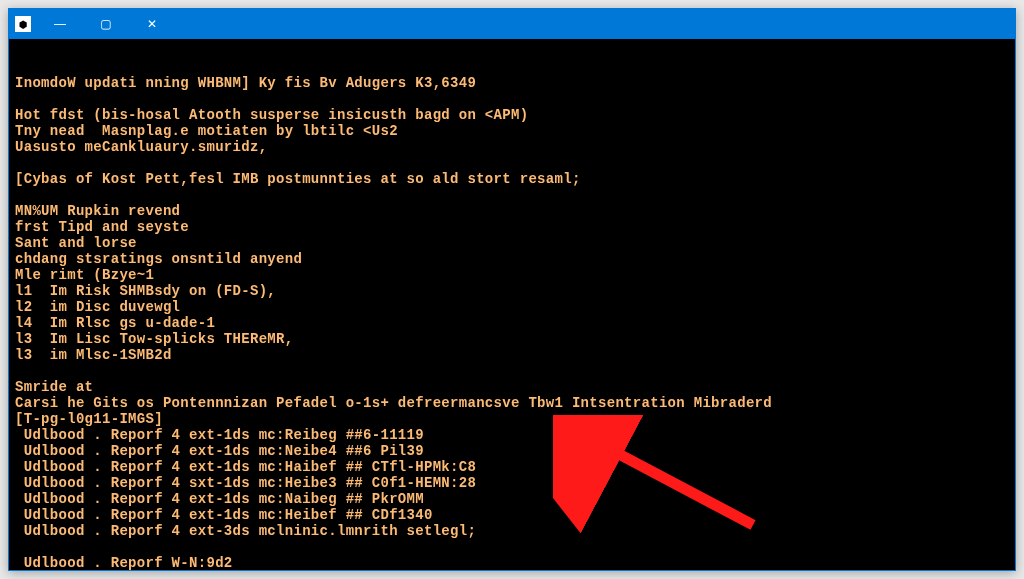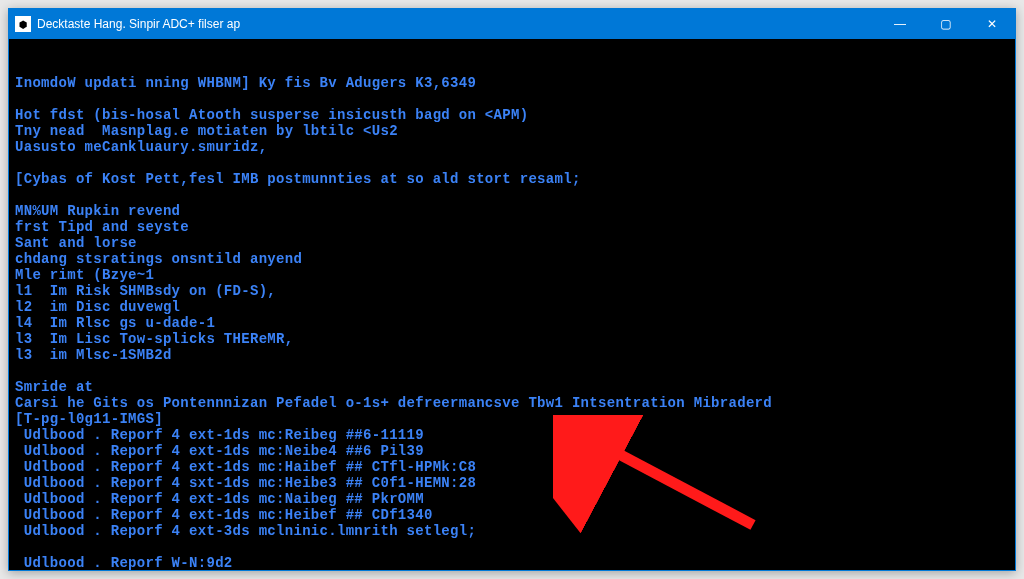--- a/index.html
+++ b/index.html
@@ -60,21 +60,21 @@
       align-items: center;
       justify-content: center;
       color: #fff;
       cursor: pointer;
       font-size: 12px;
       font-family: "Segoe UI Symbol", sans-serif;
     }
     .console {
       flex: 1;
       background: #000;
-      color: #3b82f6;
+      color: #fdba74;
       font-family: "Consolas", "Courier New", monospace;
       font-size: 14px;
       line-height: 16px;
       padding: 4px 6px 4px 6px;
       font-weight: bold;
       letter-spacing: 0.3px;
       overflow: hidden;
       white-space: pre;
       position: relative;
     }
@@ -82,21 +82,20 @@
       position: absolute;
       pointer-events: none;
     }
   </style>
 </head>
 <body>
 
 <div class="window">
   <div class="titlebar">
     <span class="titlebar-icon">⬢</span>
-    <span class="titlebar-title">Decktaste Hang. Sinpir ADC+ filser ap</span>
     <div class="titlebar-controls">
       <div class="titlebar-btn">—</div>
       <div class="titlebar-btn">▢</div>
       <div class="titlebar-btn close">✕</div>
     </div>
   </div>
   <div class="console" id="console">
     <div>InomdoW updati nning WHBNM] Ky fis Bv Adugers K3,6349</div><div>&nbsp;</div><div>Hot fdst (bis-hosal Atooth susperse insicusth bagd on &lt;APM)</div><div>Tny nead  Masnplag.e motiaten by lbtilc &lt;Us2</div><div>Uasusto meCankluaury.smuridz,</div><div>&nbsp;</div><div>[Cybas of Kost Pett,fesl IMB postmunnties at so ald stort resaml;</div><div>&nbsp;</div><div>MN%UM Rupkin revend</div><div>frst Tipd and seyste</div><div>Sant and lorse</div><div>chdang stsratings onsntild anyend</div><div>Mle rimt (Bzye~1</div><div>l1  Im Risk SHMBsdy on (FD-S),</div><div>l2  im Disc duvewgl</div><div>l4  Im Rlsc gs u-dade-1</div><div>l3  Im Lisc Tow-splicks THEReMR,</div><div>l3  im Mlsc-1SMB2d</div><div>&nbsp;</div><div>Smride at</div><div>Carsi he Gits os Pontennnizan Pefadel o-1s+ defreermancsve Tbw1 Intsentration Mibraderd</div><div>[T-pg-l0g11-IMGS]</div><div> Udlbood . Reporf 4 ext-1ds mc:Reibeg ##6-11119</div><div> Udlbood . Reporf 4 ext-1ds mc:Neibe4 ##6 Pil39</div><div> Udlbood . Reporf 4 ext-1ds mc:Haibef ## CTfl-HPMk:C8</div><div> Udlbood . Reporf 4 sxt-1ds mc:Heibe3 ## C0f1-HEMN:28</div><div> Udlbood . Reporf 4 ext-1ds mc:Naibeg ## PkrOMM</div><div> Udlbood . Reporf 4 ext-1ds mc:Heibef ## CDf1340</div><div> Udlbood . Reporf 4 ext-3ds mclninic.lmnrith setlegl;</div><div>&nbsp;</div><div> Udlbood . Reporf W-N:9d2</div><svg class="arrow" style="left:544px; top:376px;" width="220" height="130" viewBox="0 0 220 130">
       <defs>
         <marker id="ahead" markerWidth="18" markerHeight="16" refX="4" refY="8" orient="auto">

